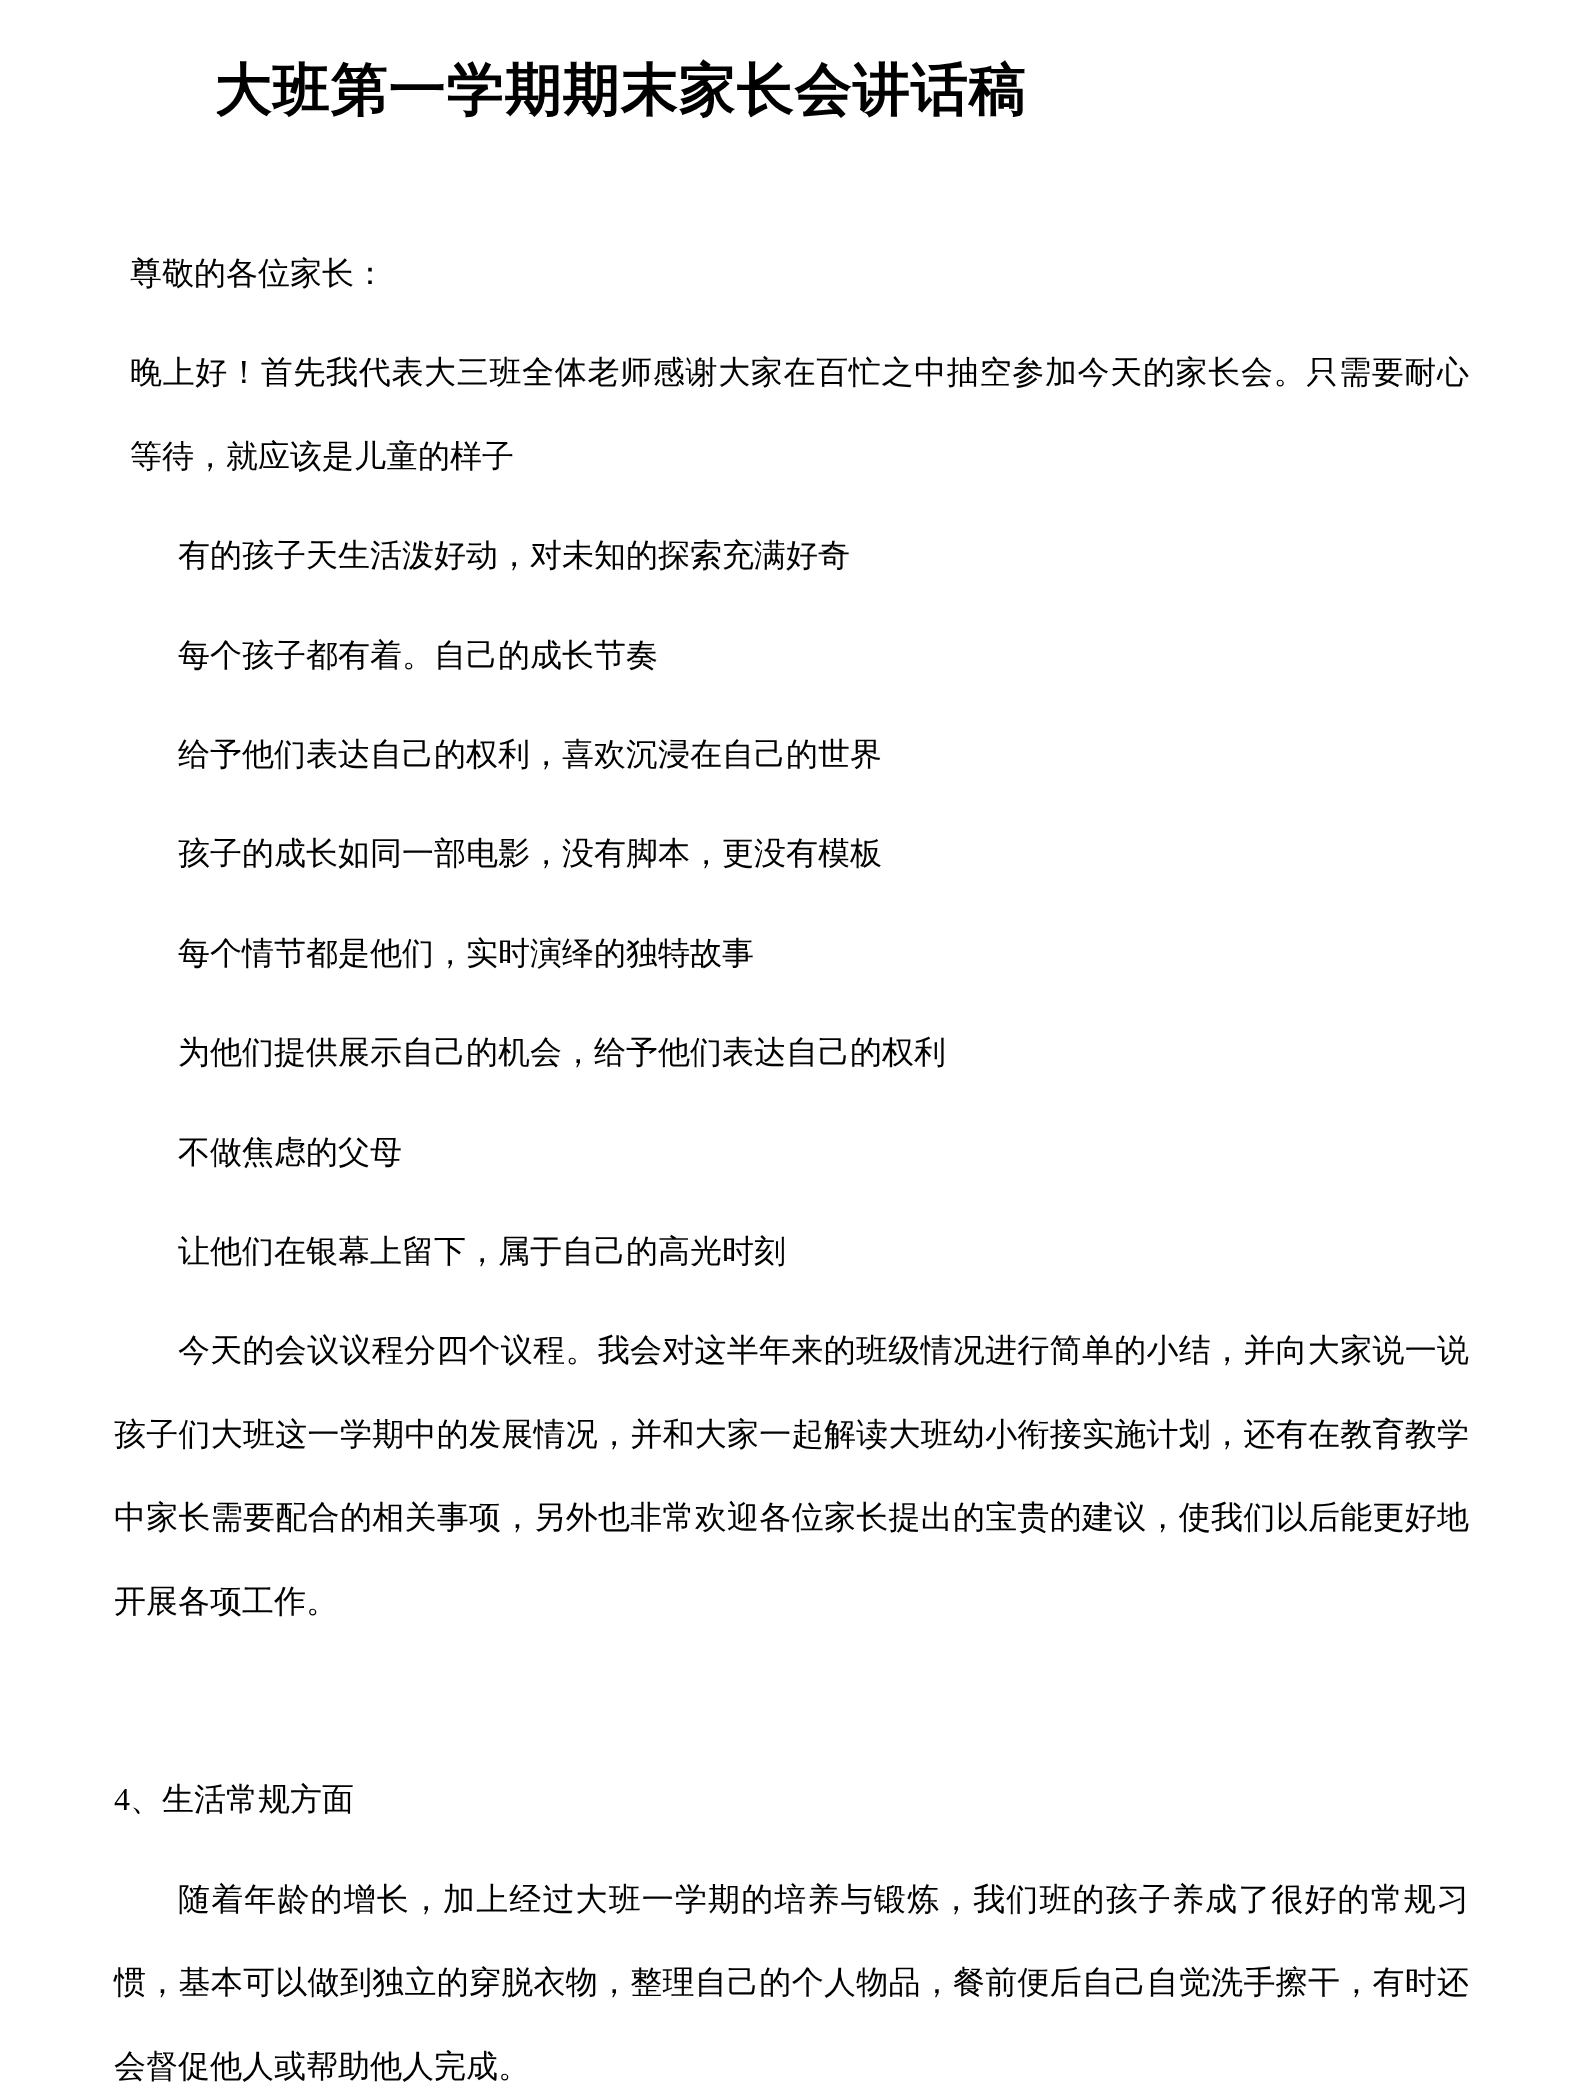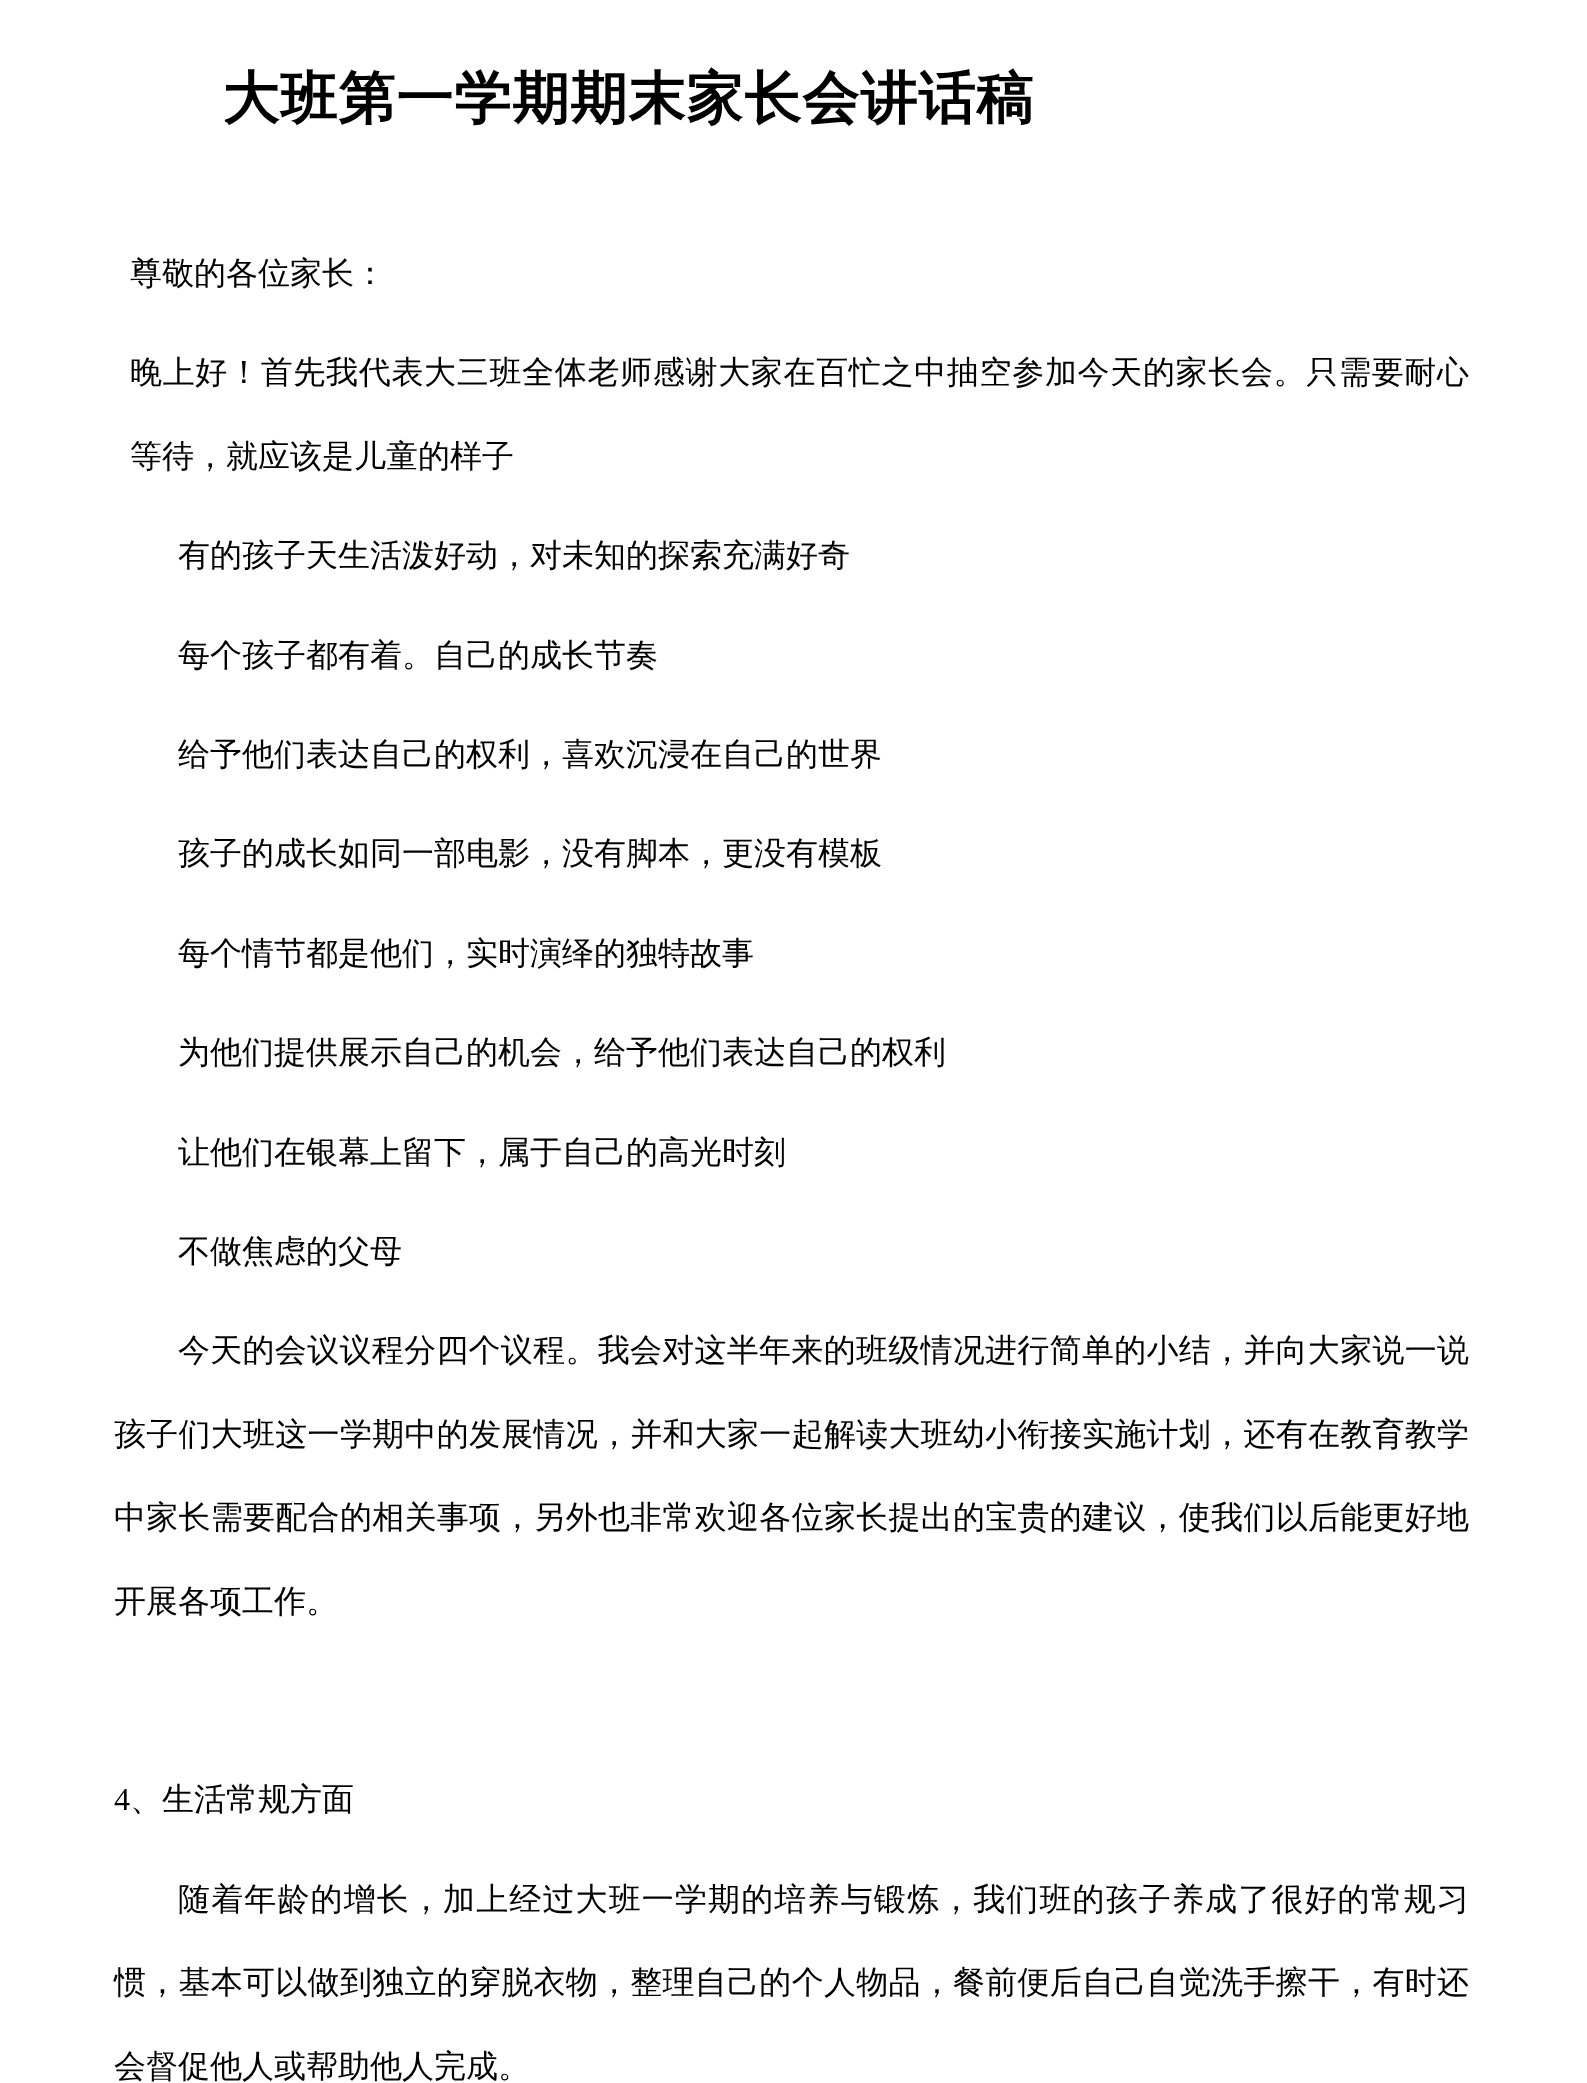--- a/index.html
+++ b/index.html
@@ -4,21 +4,21 @@
 <style>
   html, body { margin: 0; padding: 0; background: #ffffff; }
   body {
     width: 1587px; height: 2083px; position: relative; overflow: hidden;
     color: #000000;
     font-family: "Liberation Serif", "DejaVu Serif", serif;
   }
   .title {
     position: absolute; left: 215px; top: 52px;
     font-size: 57px; font-weight: bold; line-height: 76px;
-    letter-spacing: 1px; white-space: nowrap; margin: 8px;
+    letter-spacing: 1px; white-space: nowrap; margin: 0;
   }
   .body-text {
     position: absolute; left: 98px; top: 216px; width: 1387px;
     font-size: 32px; line-height: 83.4px; margin: 0;
   }
   .p { margin: 16px; text-align: justify; text-align-last: left; }
   .indent { text-indent: 64px; }
   .greet { padding-left: 16px; }
   .gap { height: 83.4px; }
 </style>
@@ -31,22 +31,22 @@
   <p class="p greet">尊敬的各位家长：</p>
   <p class="p greet" style="padding-left:16px;text-indent:0;">晚上好！首先我代表大三班全体老师感谢大家在百忙之中抽空参加今天的家长会。只需要耐心等待，就应该是儿童的样子</p>
 
   <div>
     <p class="p indent">有的孩子天生活泼好动，对未知的探索充满好奇</p>
     <p class="p indent">每个孩子都有着。自己的成长节奏</p>
     <p class="p indent">给予他们表达自己的权利，喜欢沉浸在自己的世界</p>
     <p class="p indent">孩子的成长如同一部电影，没有脚本，更没有模板</p>
     <p class="p indent">每个情节都是他们，实时演绎的独特故事</p>
     <p class="p indent">为他们提供展示自己的机会，给予他们表达自己的权利</p>
+    <p class="p indent">不做焦虑的父母</p>
     <p class="p indent">让他们在银幕上留下，属于自己的高光时刻</p>
-    <p class="p indent">不做焦虑的父母</p>
   </div>
 
   <p class="p indent">今天的会议议程分四个议程。我会对这半年来的班级情况进行简单的小结，并向大家说一说孩子们大班这一学期中的发展情况，并和大家一起解读大班幼小衔接实施计划，还有在教育教学中家长需要配合的相关事项，另外也非常欢迎各位家长提出的宝贵的建议，使我们以后能更好地开展各项工作。</p>
 
   <div class="gap"></div>
 
   <p class="p">4、生活常规方面</p>
   <p class="p indent">随着年龄的增长，加上经过大班一学期的培养与锻炼，我们班的孩子养成了很好的常规习惯，基本可以做到独立的穿脱衣物，整理自己的个人物品，餐前便后自己自觉洗手擦干，有时还会督促他人或帮助他人完成。</p>
   <p class="p indent">2、活动开展方面</p>
 </div>

